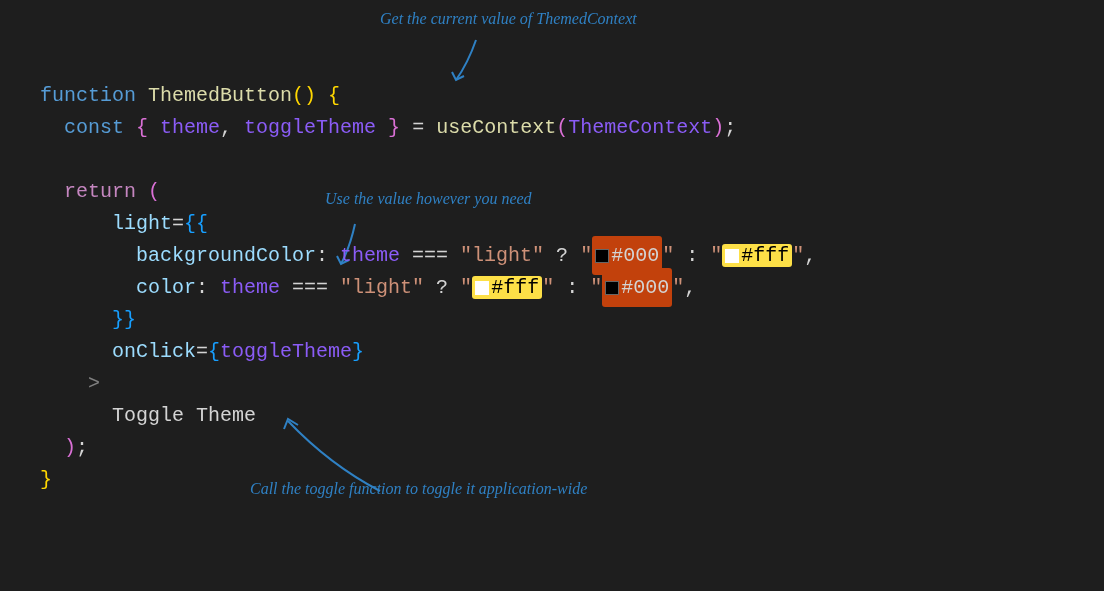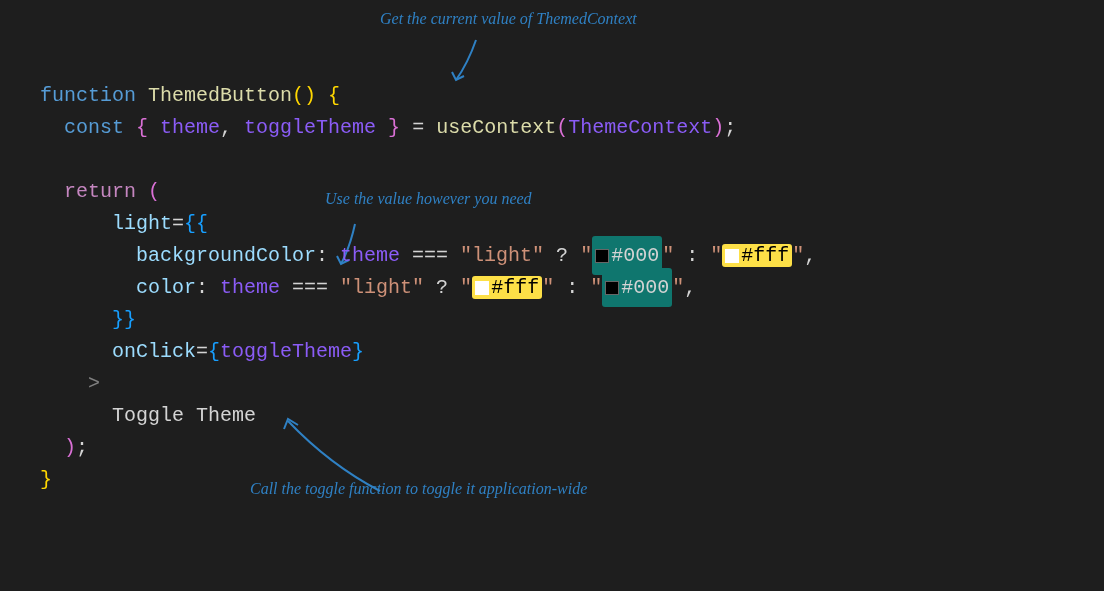--- a/index.html
+++ b/index.html
@@ -58,21 +58,21 @@
     }
     .color-swatch-light {
       display: inline-block;
       width: 14px;
       height: 14px;
       background: #fff;
       vertical-align: middle;
       margin-right: 2px;
     }
     .color-box-black {
-      background: #0f766e;
+      background: #c2410c;
       padding: 8px 3px;
       border-radius: 3px;
       text-align: center;
     }
     .color-box-white {
       background: #fde047;
       color: #000;
       padding: 0 3px;
       border-radius: 3px;
     }

